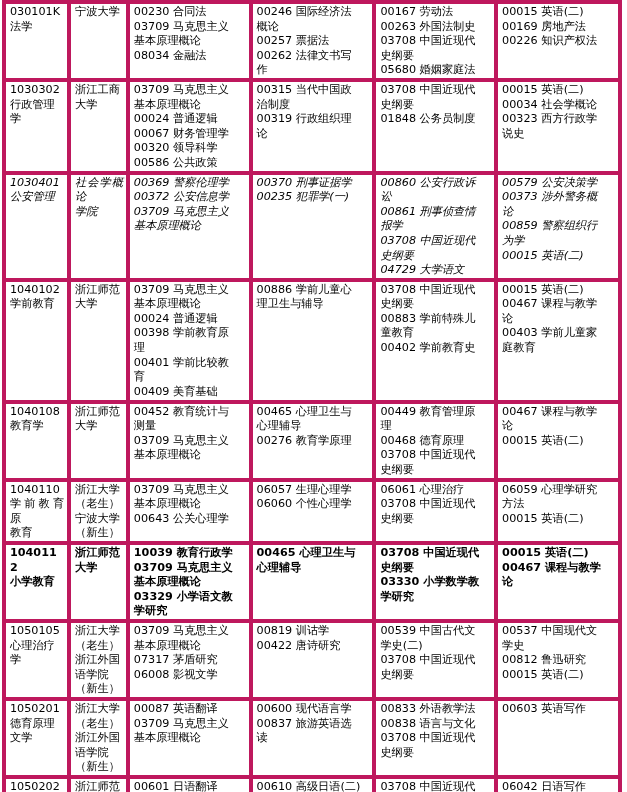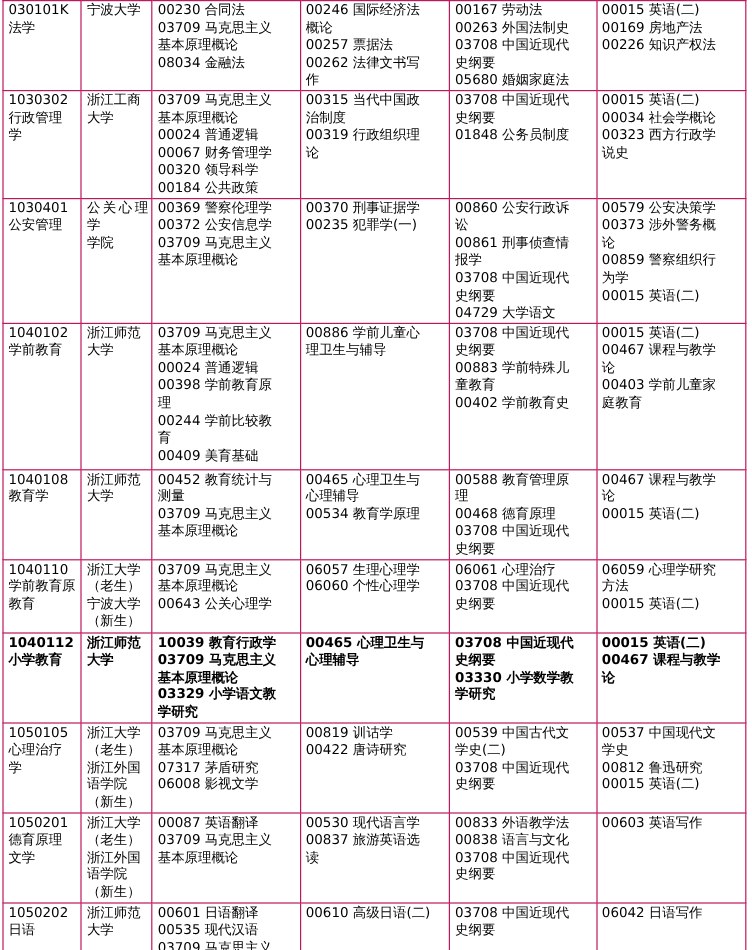--- a/index.html
+++ b/index.html
@@ -1,20 +1,20 @@
 <!DOCTYPE html>
 <html><head>
 <meta charset="utf-8">
 <style>
   html, body { margin: 0; padding: 0; background: #ffffff; }
   body { width: 627px; height: 792px; overflow: hidden; position: relative;
          font-family: "DejaVu Sans", sans-serif; color: #000; }
   table.grid { position: absolute; left: 2px; top: 0px; border-collapse: collapse;
                table-layout: fixed; width: 620px; }
-  table.grid td { border: 1px solid #be185d; vertical-align: top; padding: 1px 3px 0 4px;
+  table.grid td { border: 4px solid #be185d; vertical-align: top; padding: 1px 3px 0 4px;
                   font-size: 11.2px; line-height: 14.6px; overflow: hidden; word-break: break-all; }
   .c0 { width: 61px; } .c1 { width: 55px; } .c2 { width: 115px; }
   .c3 { width: 116px; } .c4 { width: 114px; } .c5 { width: 116px; }
   .line { display: block; text-align: justify; text-align-last: left; }
 </style>
 </head>
 <body>
 
 <table class="grid">
   <colgroup>
@@ -69,47 +69,47 @@
         <td>
           <span class="line">浙江工商</span>
           <span class="line">大学</span>
         </td>
         <td>
           <span class="line">03709 马克思主义</span>
           <span class="line">基本原理概论</span>
           <span class="line">00024 普通逻辑</span>
           <span class="line">00067 财务管理学</span>
           <span class="line">00320 领导科学</span>
-          <span class="line">00184 公共政策</span>
+          <span class="line">00586 公共政策</span>
         </td>
         <td>
           <span class="line">00315 当代中国政</span>
           <span class="line">治制度</span>
           <span class="line">00319 行政组织理</span>
           <span class="line">论</span>
         </td>
         <td>
           <span class="line">03708 中国近现代</span>
           <span class="line">史纲要</span>
           <span class="line">01848 公务员制度</span>
         </td>
         <td>
           <span class="line">00015 英语(二)</span>
           <span class="line">00034 社会学概论</span>
           <span class="line">00323 西方行政学</span>
           <span class="line">说史</span>
         </td>
       </tr>
-      <tr style="height: 102px;">
+      <tr style="height: 102px; font-style: italic;">
         <td>
           <span class="line">1030401</span>
           <span class="line">公安管理</span>
         </td>
         <td>
-          <span class="line">公关心理学</span>
+          <span class="line">社会学概论</span>
           <span class="line">学院</span>
         </td>
         <td>
           <span class="line">00369 警察伦理学</span>
           <span class="line">00372 公安信息学</span>
           <span class="line">03709 马克思主义</span>
           <span class="line">基本原理概论</span>
         </td>
         <td>
           <span class="line">00370 刑事证据学</span>
@@ -141,21 +141,21 @@
         <td>
           <span class="line">浙江师范</span>
           <span class="line">大学</span>
         </td>
         <td>
           <span class="line">03709 马克思主义</span>
           <span class="line">基本原理概论</span>
           <span class="line">00024 普通逻辑</span>
           <span class="line">00398 学前教育原</span>
           <span class="line">理</span>
-          <span class="line">00244 学前比较教</span>
+          <span class="line">00401 学前比较教</span>
           <span class="line">育</span>
           <span class="line">00409 美育基础</span>
         </td>
         <td>
           <span class="line">00886 学前儿童心</span>
           <span class="line">理卫生与辅导</span>
         </td>
         <td>
           <span class="line">03708 中国近现代</span>
           <span class="line">史纲要</span>
@@ -182,24 +182,24 @@
         </td>
         <td>
           <span class="line">00452 教育统计与</span>
           <span class="line">测量</span>
           <span class="line">03709 马克思主义</span>
           <span class="line">基本原理概论</span>
         </td>
         <td>
           <span class="line">00465 心理卫生与</span>
           <span class="line">心理辅导</span>
-          <span class="line">00534 教育学原理</span>
-        </td>
-        <td>
-          <span class="line">00588 教育管理原</span>
+          <span class="line">00276 教育学原理</span>
+        </td>
+        <td>
+          <span class="line">00449 教育管理原</span>
           <span class="line">理</span>
           <span class="line">00468 德育原理</span>
           <span class="line">03708 中国近现代</span>
           <span class="line">史纲要</span>
         </td>
         <td>
           <span class="line">00467 课程与教学</span>
           <span class="line">论</span>
           <span class="line">00015 英语(二)</span>
         </td>
@@ -316,21 +316,21 @@
           <span class="line">浙江外国</span>
           <span class="line">语学院</span>
           <span class="line">（新生）</span>
         </td>
         <td>
           <span class="line">00087 英语翻译</span>
           <span class="line">03709 马克思主义</span>
           <span class="line">基本原理概论</span>
         </td>
         <td>
-          <span class="line">00530 现代语言学</span>
+          <span class="line">00600 现代语言学</span>
           <span class="line">00837 旅游英语选</span>
           <span class="line">读</span>
         </td>
         <td>
           <span class="line">00833 外语教学法</span>
           <span class="line">00838 语言与文化</span>
           <span class="line">03708 中国近现代</span>
           <span class="line">史纲要</span>
         </td>
         <td>

